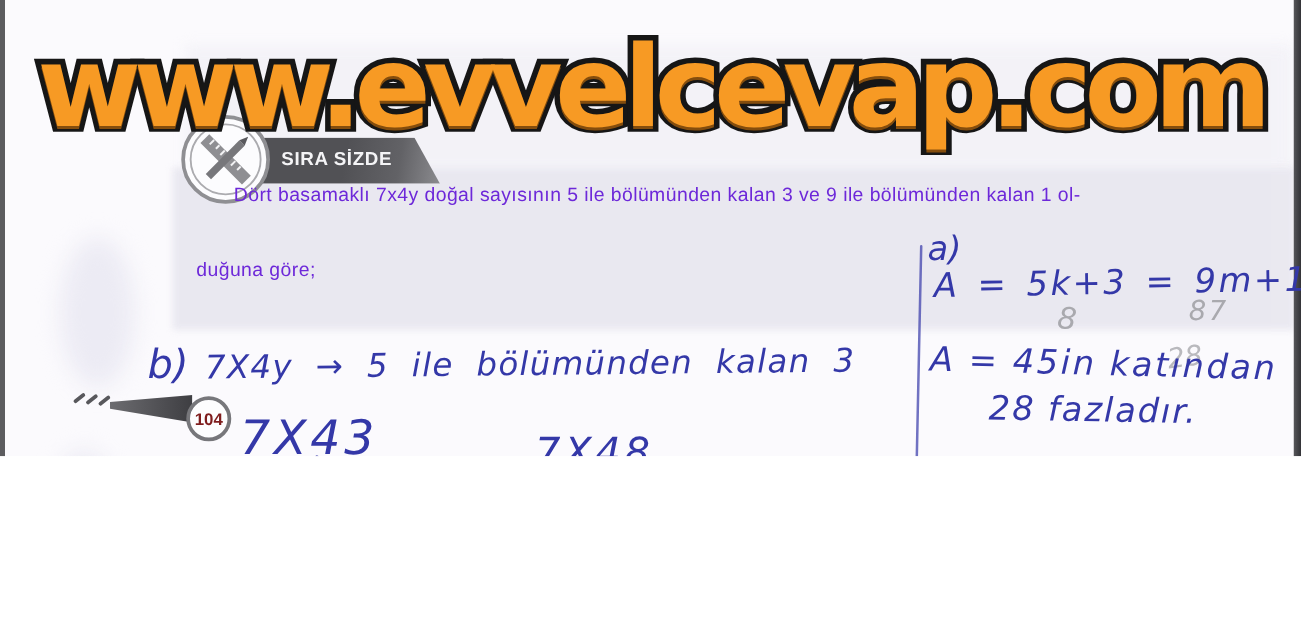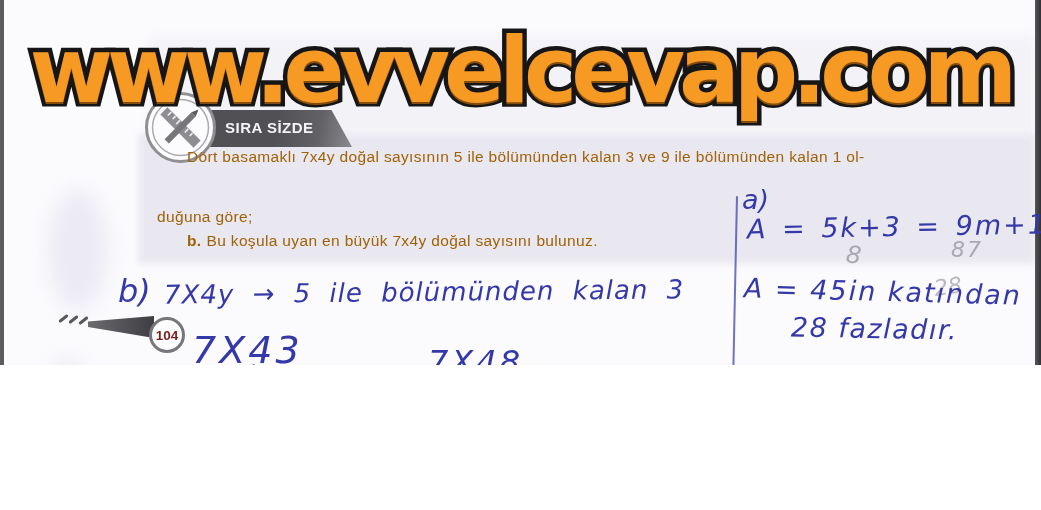--- a/index.html
+++ b/index.html
@@ -21,21 +21,21 @@
   .wm-wrap{position:relative;display:inline-block;font:900 90px/1 "DejaVu Sans",sans-serif;letter-spacing:-6px;white-space:nowrap;}
   .wm-stroke{position:absolute;left:0;top:0;color:#161616;-webkit-text-stroke:9px #161616;}
   .wm-fill{position:relative;color:#f79a24;text-shadow:0 2px 0 rgba(224,124,8,.55);}
   
   .sira-banner{position:absolute;left:181px;top:110px;width:171px;height:37px;z-index:2;
     background:linear-gradient(100deg,#515155 55%,#626266 80%,#8b8b8f);
     clip-path:polygon(0 0,88% 0,100% 100%,0 100%);}
   .sira-label{position:absolute;left:44px;top:9px;font:700 15px "Liberation Sans",sans-serif;color:#f4f4f6;letter-spacing:.5px;white-space:nowrap;}
   .sira-circle{position:absolute;left:143px;top:90px;width:75px;height:75px;z-index:3;}
   
-  .ptxt{position:absolute;font-size:15.5px;color:#a16207;letter-spacing:.35px;white-space:nowrap;z-index:4;}
+  .ptxt{position:absolute;font-size:15.5px;color:#6d28d9;letter-spacing:.35px;white-space:nowrap;z-index:4;}
   .p-line1{left:187px;top:148px;}
   .p-line2{left:157px;top:176px;margin-top:32px;}
   .p-a{left:187px;top:204px;}
   .p-b{left:187px;top:232px;}
   .ptxt b{font-weight:700;margin-right:5px;}
   
   .slash{position:absolute;width:11px;height:3px;background:#58585c;transform:rotate(-38deg);border-radius:2px;}
   .marker-bar{position:absolute;left:88px;top:316px;width:66px;height:22px;
     background:linear-gradient(to right,#6c6c70,#3e3e42);
     clip-path:polygon(0 25%,100% 0,100% 100%,0 50%);}
@@ -90,21 +90,20 @@
       <line x1="50" y1="33" x2="50" y2="37" stroke="#f2f2f4" stroke-width="1.6"></line>
     </g>
     <g transform="rotate(-45 37.5 37.5)">
       <rect x="18" y="34.5" width="38" height="6" fill="#77777b"></rect>
       <polygon points="56,34.5 63,37.5 56,40.5" fill="#5a5a5e"></polygon>
     </g>
   </svg>
 
   <div class="ptxt p-line1">Dört basamaklı 7x4y doğal sayısının 5 ile bölümünden kalan 3 ve 9 ile bölümünden kalan 1 ol-</div>
   <div class="ptxt p-line2">duğuna göre;</div>
-  <div class="ptxt p-b"><b>b.</b><span>Bu koşula uyan en büyük 7x4y doğal sayısını bulunuz.</span></div>
 
   <div class="slash" style="left:58px;top:317px;"></div>
   <div class="slash" style="left:68px;top:318px;"></div>
   <div class="slash" style="left:78px;top:319px;"></div>
   <div class="marker-bar"></div>
   <div class="marker-circle">104</div>
 
   <div class="hw b-label">b)</div>
   <div class="hw b-line1">7X4y → 5 ile bölümünden kalan 3</div>
   <div class="hw work1">7X43</div>

